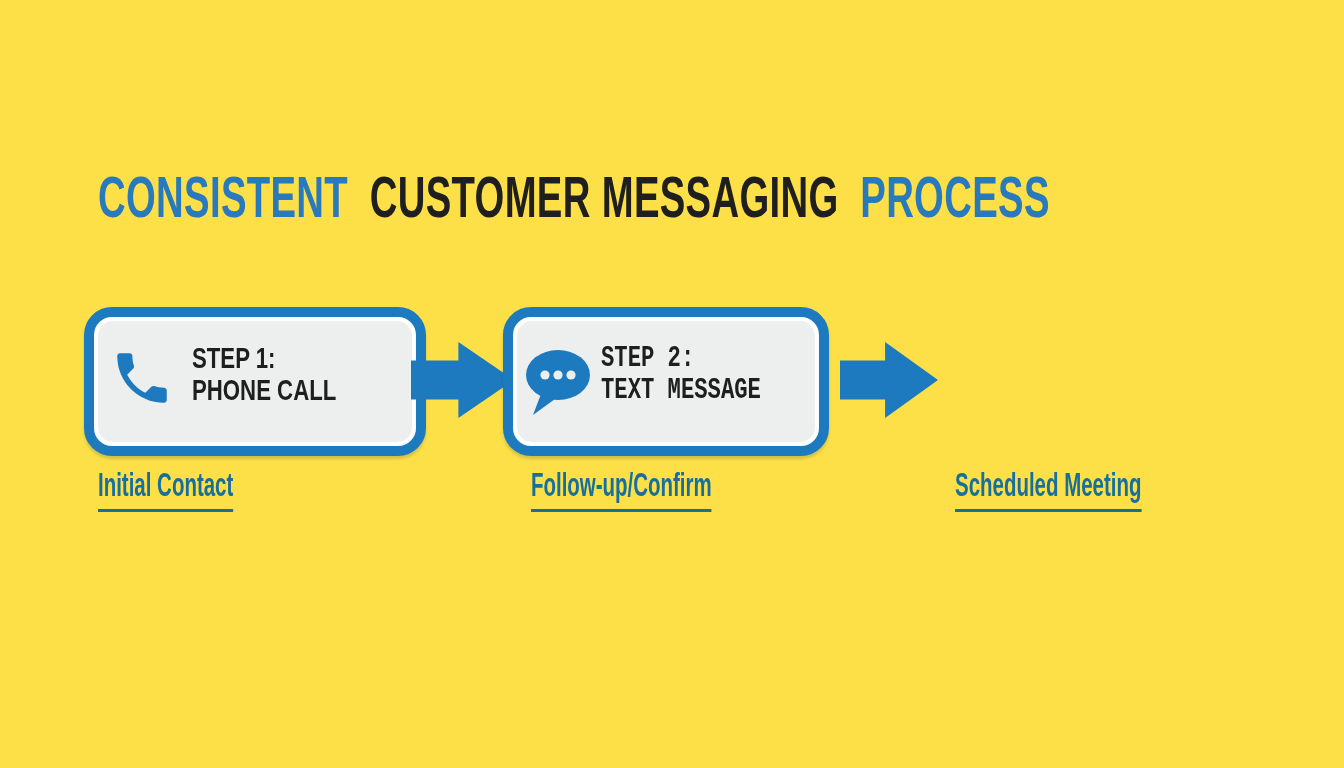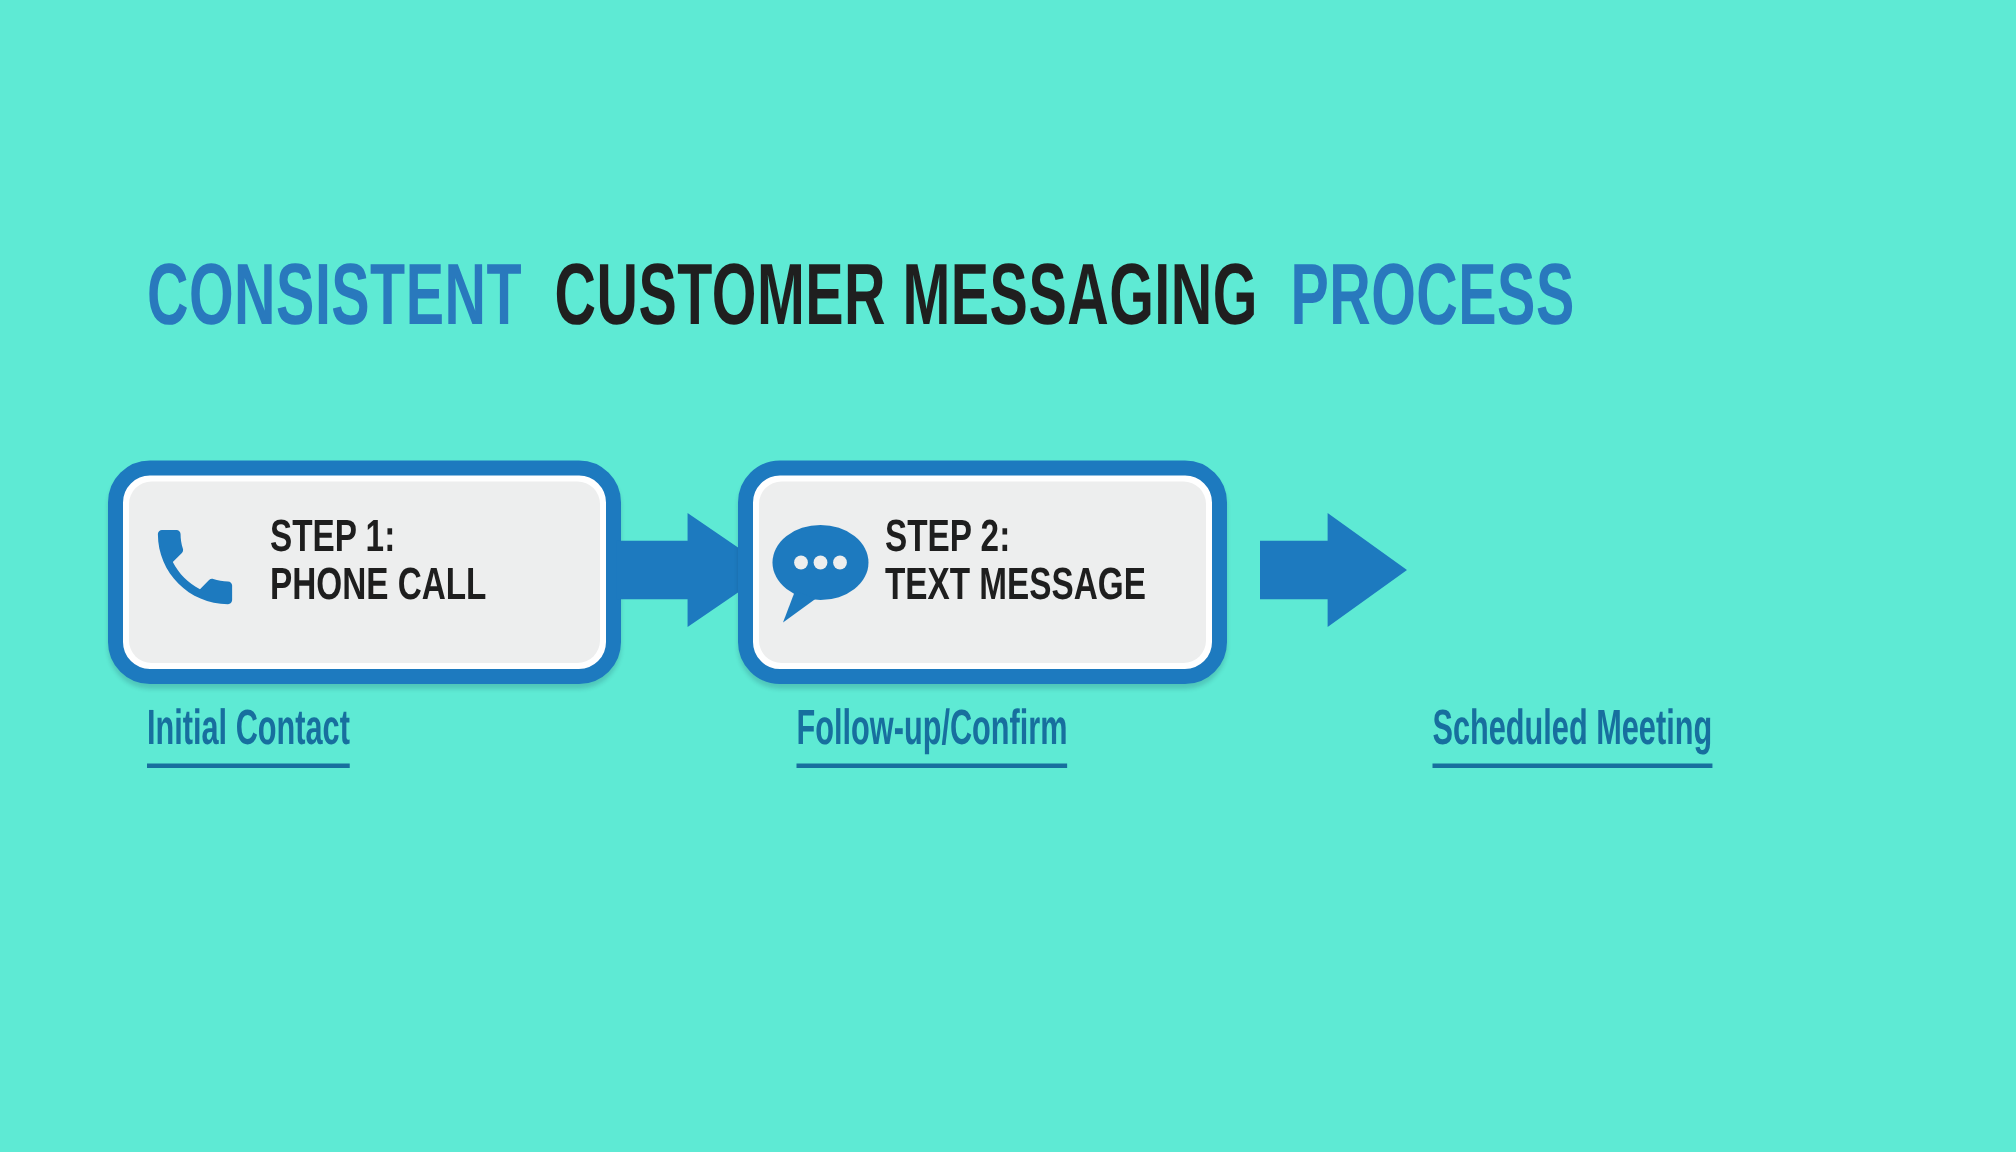--- a/index.html
+++ b/index.html
@@ -1,21 +1,21 @@
 <!DOCTYPE html>
 <html><head>
 <meta charset="utf-8">
 <style>
   * { margin: 0; padding: 0; box-sizing: border-box; }
   html, body { background: #ffffff; }
   .canvas {
     position: relative;
     width: 1344px;
     height: 768px;
-    background: #5eead4;
+    background: #fde047;
     overflow: hidden;
     font-family: "Liberation Sans", "DejaVu Sans", sans-serif;
   }
 
   
   .title {
     position: absolute;
     left: 98px;
     top: 163px;
     font-size: 58px;
@@ -32,22 +32,22 @@
   
   .box {
     position: absolute;
     top: 307px;
     height: 149px;
     border: 10px solid #1d7abf;
     border-radius: 28px;
     background: #ffffff;
     box-shadow: 0 3px 3px rgba(15, 45, 70, 0.18);
   }
-  .box-1 { left: 72px;  width: 342px; padding-left: 16px; }
-  .box-2 { left: 492px; width: 326px; }
+  .box-1 { left: 84px;  width: 342px; padding-left: 16px; }
+  .box-2 { left: 503px; width: 326px; font-family: Liberation Mono, monospace; }
   .box-3 { left: 938px; width: 330px; }
   .panel {
     position: absolute;
     inset: 4px;
     background: #edeeee;
     border-radius: 15px;
   }
 
   .step-text {
     position: absolute;

